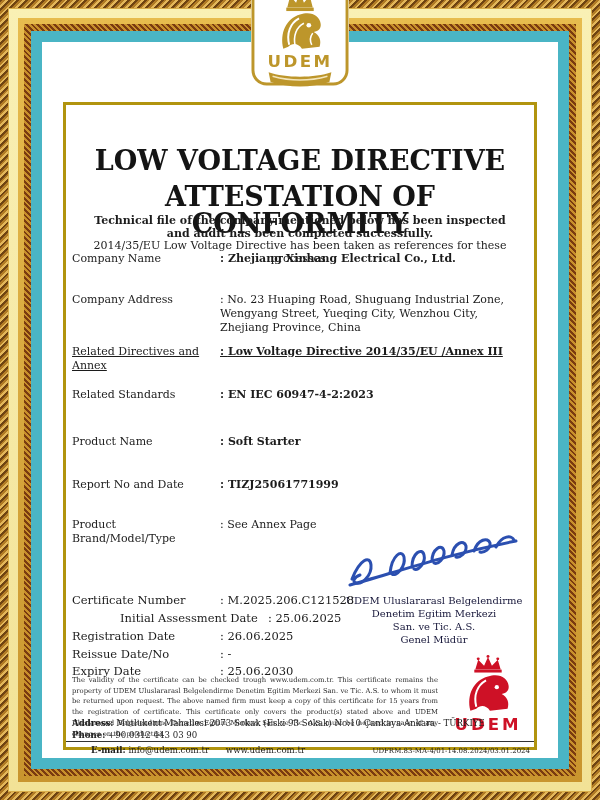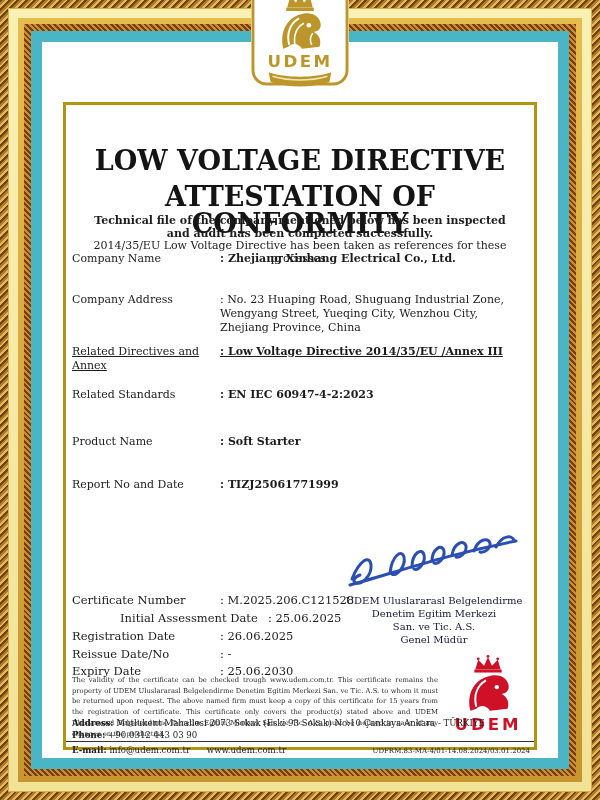--- a/index.html
+++ b/index.html
@@ -78,21 +78,21 @@
   .red-logo{ position:absolute; top:548px; left:378px; width:88px; height:86px; }
 
   .addr-line{ position:absolute; left:6px; right:4px; font-size:8.6px; line-height:1.3; }
   .addr-line .blab{ font-weight:bold; }
   .email-row{
     position:absolute; left:0px; right:0px; top:636px;
     border-top:1.5px solid #333; padding:3px 4px 0 6px;
     display:flex; justify-content:space-between; align-items:baseline;
     font-size:8.6px;
   }
-  .email-left .blab{ font-weight:bold; }
+  .email-left .blab{ font-weight:bold;margin-left:19px; }
   .email-left .site{ margin-left:14px; }
   .doc-code{ font-size:7px; color:#222; }
 </style>
 </head>
 <body>
 
 <div class="frame-outer">
  <div class="frame-cream">
   <div class="frame-gold">
    <div class="frame-bead">
@@ -147,20 +147,24 @@
           <span class="lbl">Related Standards</span>
           <span class="val">EN IEC 60947-4-2:2023</span>
         </div>
         <div class="row bold" style="top:330px;">
           <span class="lbl">Product Name</span>
           <span class="val">Soft Starter</span>
         </div>
         <div class="row bold" style="top:373px;">
           <span class="lbl">Report No and Date</span>
           <span class="val">TIZJ25061771999</span>
+        </div>
+        <div class="row" style="top:413px;">
+          <span class="lbl">Product Brand/Model/Type</span>
+          <span class="val">See Annex Page</span>
         </div>
 
         <div class="signature">
           <svg viewBox="0 0 180 66" width="180" height="66">
             <g stroke="#2B4FB0" stroke-width="3" fill="none" stroke-linecap="round">
               <path d="M8,52 C16,32 26,28 27,38 C28,48 18,58 12,56 C8,55 10,50 16,48"></path>
               <path d="M6,58 C50,46 100,28 172,14"></path>
               <path d="M46,46 C48,28 58,22 60,30 C62,40 52,50 48,47"></path>
               <path d="M68,40 C68,26 78,20 80,28 C82,36 74,44 70,42"></path>
               <path d="M88,34 C88,22 98,16 100,24 C101,31 94,38 90,36"></path>

